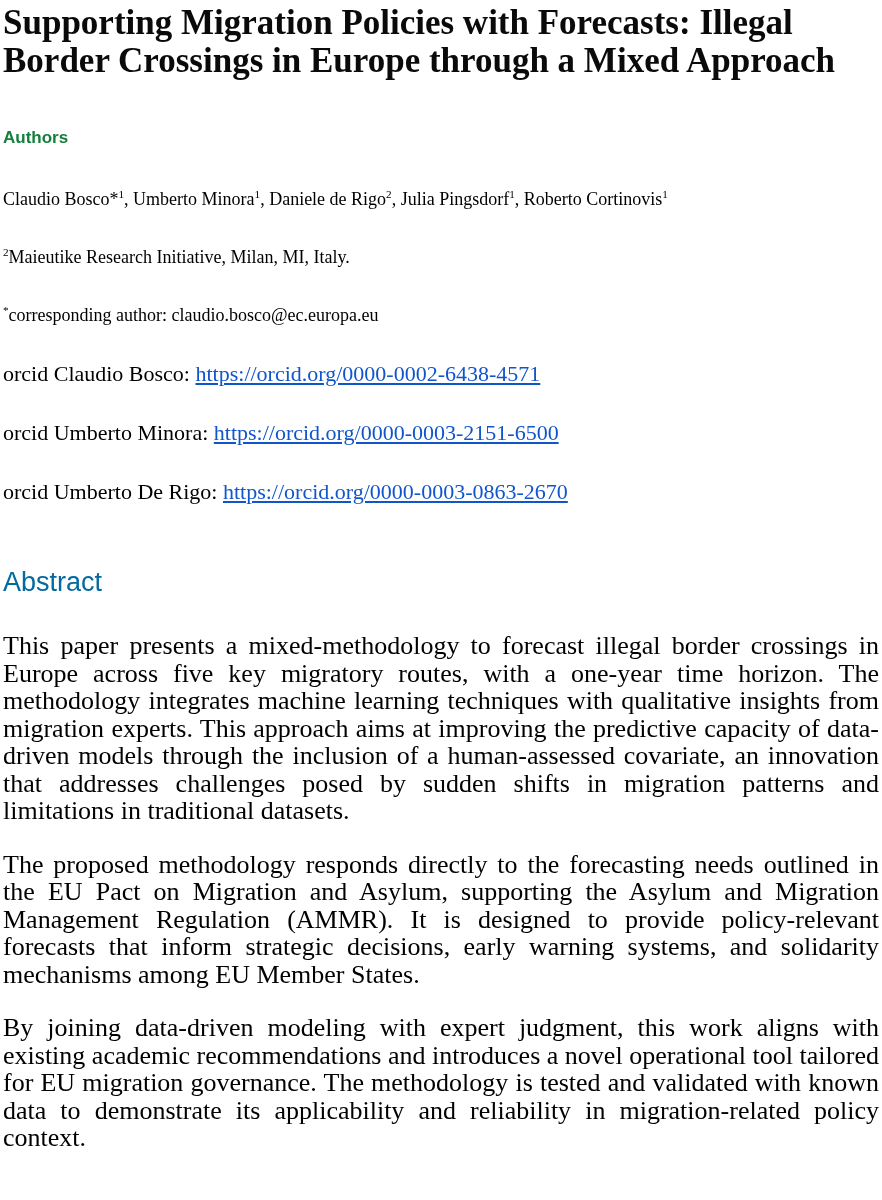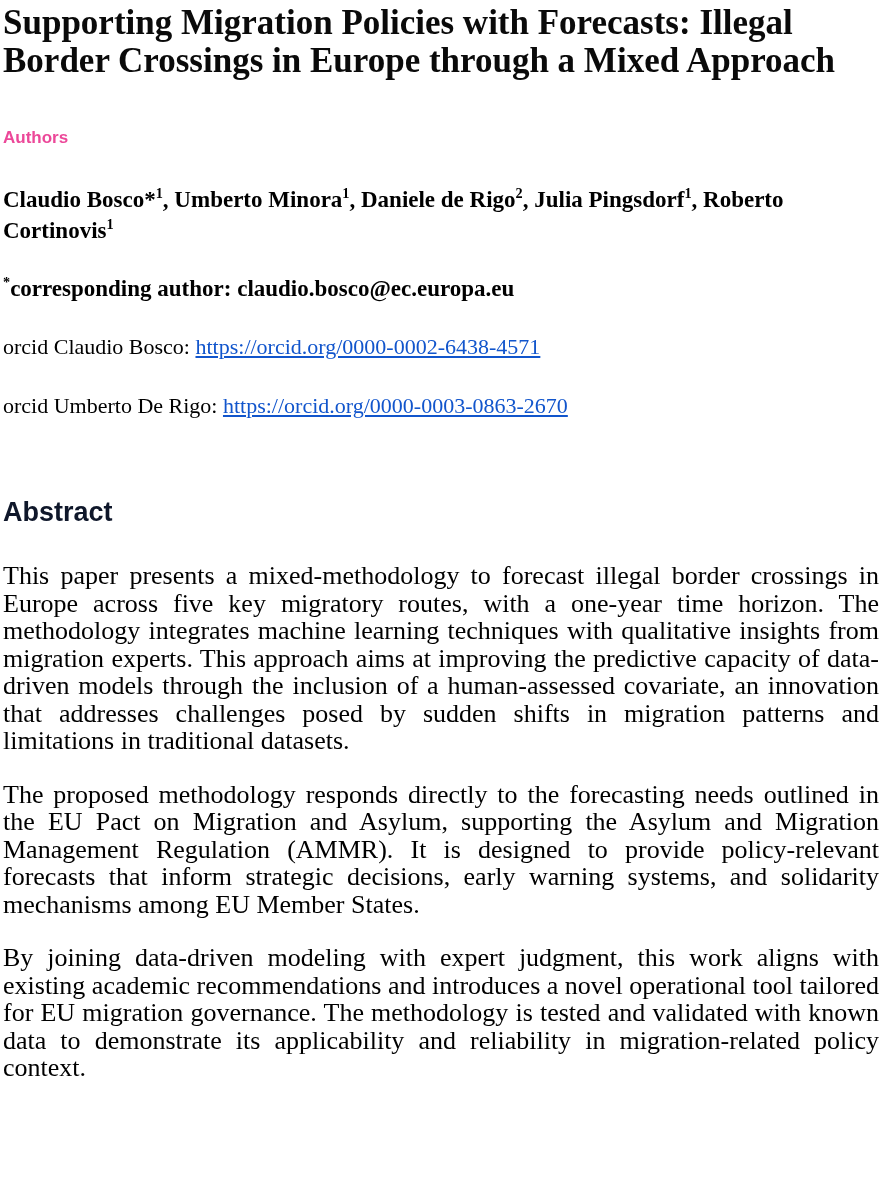--- a/index.html
+++ b/index.html
@@ -19,29 +19,28 @@
     font-size: 35px;
     line-height: 38px;
     color: #0a0a0a;
     margin: 0 0 48px 0;
   }
 
   .section-label {
     font-family: "Liberation Sans", sans-serif;
     font-weight: bold;
     font-size: 17px;
-    color: #ec4899;
+    color: #15803d;
     margin: 0 0 36px 0;
   }
 
   .frontmatter-line {
-    font-size: 23px;
+    font-size: 18px;
     line-height: 31px;
     margin: 0 0 27px 0;
-    font-weight: bold;
   }
 
   .orcid-line {
     font-size: 22px;
     line-height: 31px;
     margin: 13px 0 28px 0;
   }
 
   sup {
     font-size: 62%;
@@ -50,24 +49,24 @@
   }
 
   a.orcid-link {
     color: #1155cc;
     text-decoration: underline;
     cursor: pointer;
   }
 
   .abstract-heading {
     font-family: "Liberation Sans", sans-serif;
-    font-weight: bold;
+    font-weight: normal;
     font-size: 27px;
-    color: #0f172a;
-    margin: 76px 0 34px 0;
+    color: #0369a1;
+    margin: 60px 0 34px 0;
   }
 
   .abstract-paragraph {
     font-size: 26px;
     line-height: 27.5px;
     text-align: justify;
     margin: 0 0 26px 0;
   }
 </style>
 </head>
@@ -76,25 +75,27 @@
 <header>
   <h1 class="paper-title">Supporting Migration Policies with Forecasts: Illegal Border Crossings in Europe through a Mixed Approach</h1>
 </header>
 
 <section>
   <h2 class="section-label">Authors</h2>
 
   <p class="frontmatter-line"><span>Claudio Bosco</span><span>*</span><sup>1</sup><span>, </span><span>Umberto Minora</span><span></span><sup>1</sup><span>, </span><span>Daniele de Rigo</span><span></span><sup>2</sup><span>, </span><span>Julia Pingsdorf</span><span></span><sup>1</sup><span>, </span><span>Roberto Cortinovis</span><span></span><sup>1</sup></p>
 
 
+  <p class="frontmatter-line"><sup>2</sup><span>Maieutike Research Initiative, Milan, MI, Italy.</span></p>
 
   <p class="frontmatter-line"><sup>*</sup><span>corresponding author: </span><span>claudio.bosco@ec.europa.eu</span></p>
 
   <p class="orcid-line"><span>orcid Claudio Bosco: </span><a class="orcid-link" href="#">https://orcid.org/0000-0002-6438-4571</a></p>
 
+  <p class="orcid-line"><span>orcid Umberto Minora: </span><a class="orcid-link" href="#">https://orcid.org/0000-0003-2151-6500</a></p>
 
   <p class="orcid-line"><span>orcid Umberto De Rigo: </span><a class="orcid-link" href="#">https://orcid.org/0000-0003-0863-2670</a></p>
 </section>
 
 <section>
   <h2 class="abstract-heading">Abstract</h2>
 
   <p class="abstract-paragraph">This paper presents a mixed-methodology to forecast illegal border crossings in Europe across five key migratory routes, with a one-year time horizon. The methodology integrates machine learning techniques with qualitative insights from migration experts. This approach aims at improving the predictive capacity of data-driven models through the inclusion of a human-assessed covariate, an innovation that addresses challenges posed by sudden shifts in migration patterns and limitations in traditional datasets.</p>
   <p class="abstract-paragraph">The proposed methodology responds directly to the forecasting needs outlined in the EU Pact on Migration and Asylum, supporting the Asylum and Migration Management Regulation (AMMR). It is designed to provide policy-relevant forecasts that inform strategic decisions, early warning systems, and solidarity mechanisms among EU Member States.</p>
   <p class="abstract-paragraph">By joining data-driven modeling with expert judgment, this work aligns with existing academic recommendations and introduces a novel operational tool tailored for EU migration governance. The methodology is tested and validated with known data to demonstrate its applicability and reliability in migration-related policy context.</p>

